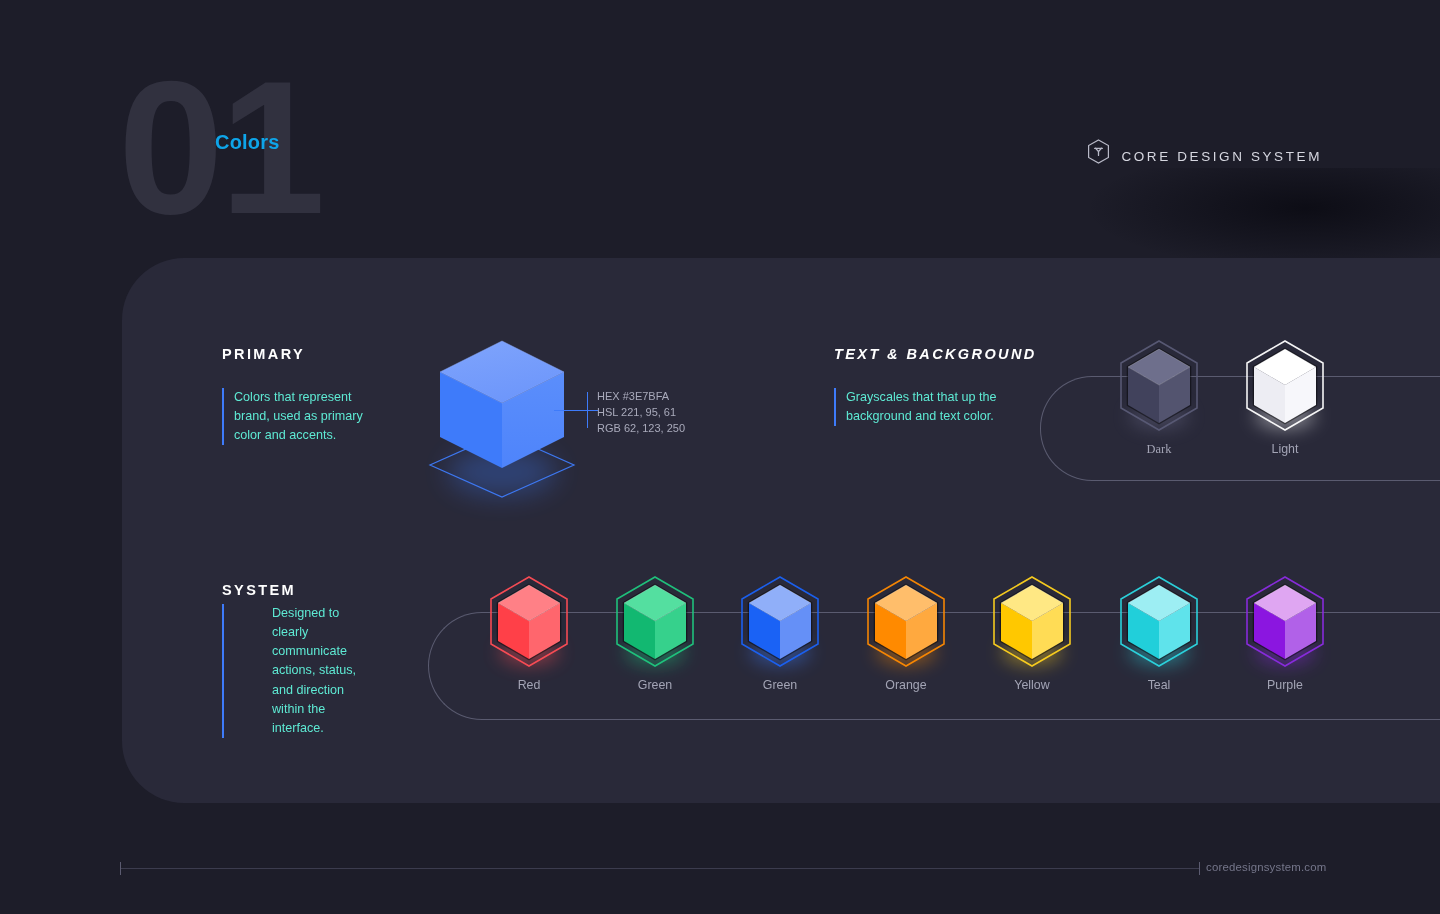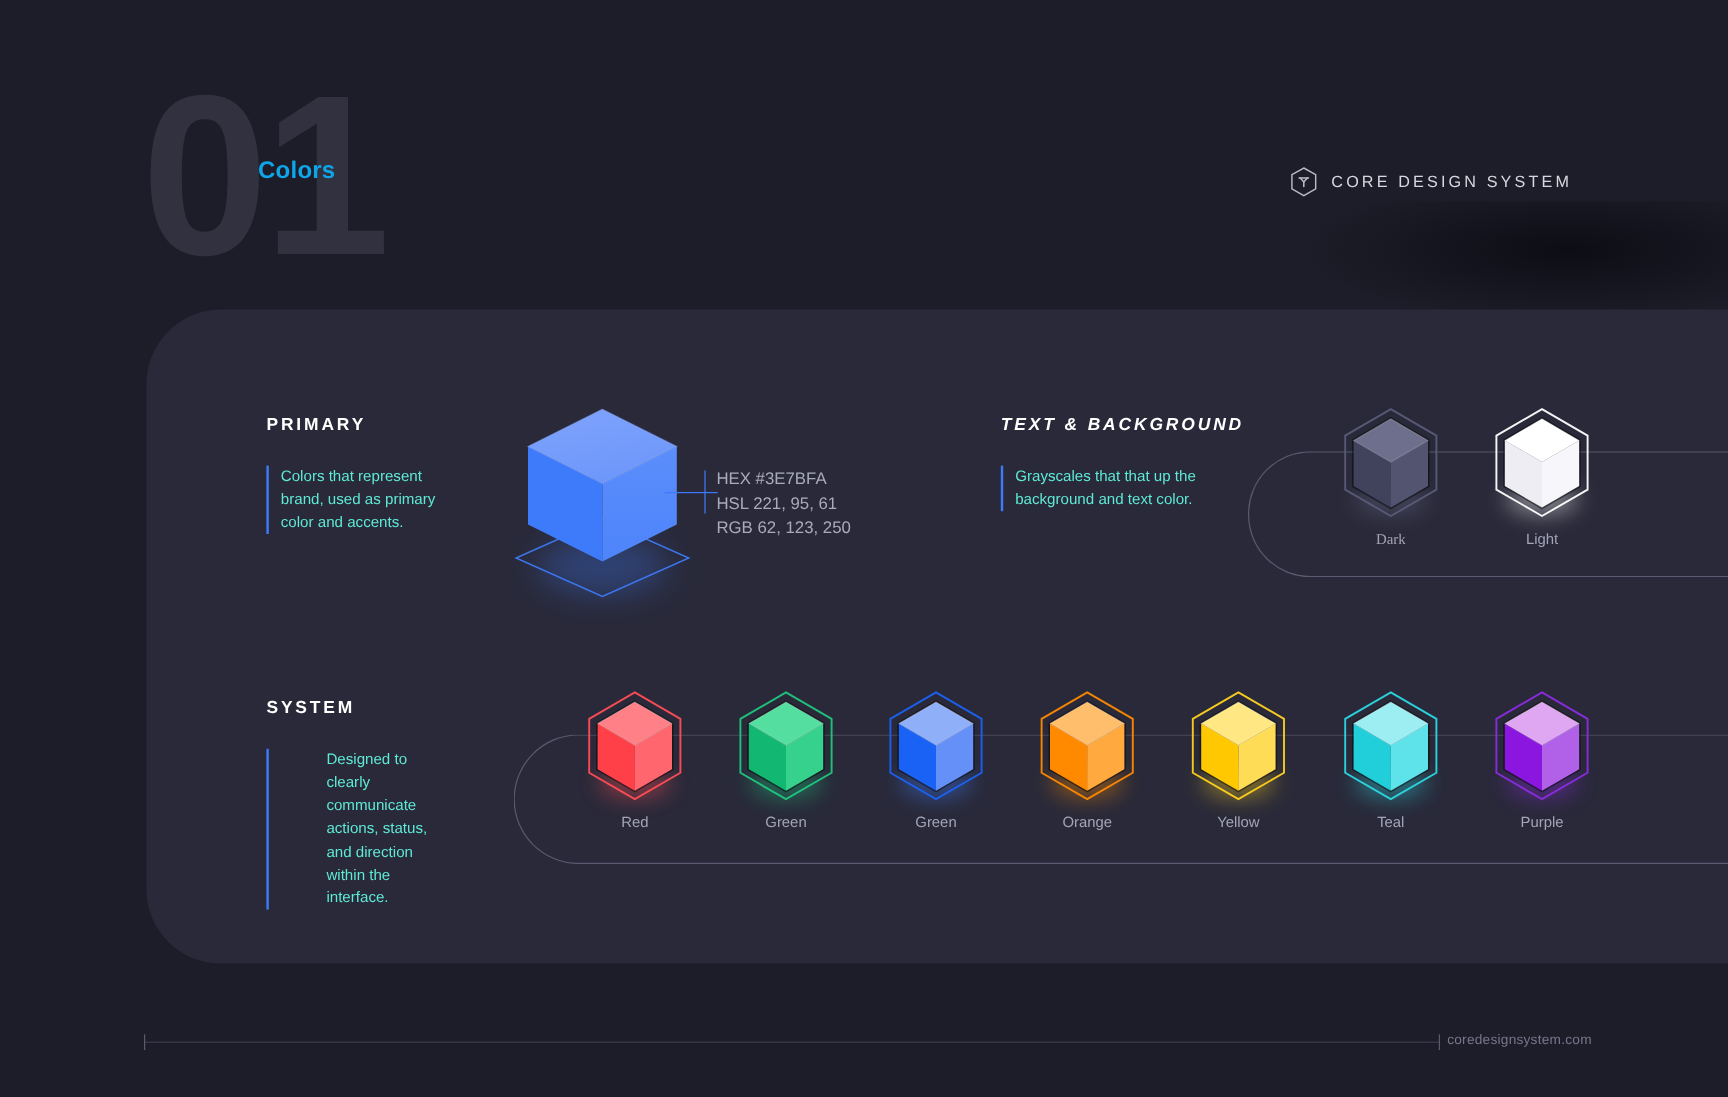--- a/index.html
+++ b/index.html
@@ -20,22 +20,22 @@
   .ghost-num{
     position:absolute; left:118px; top:52px;
     font-size:190px; font-weight:700; letter-spacing:-4px;
     color:#31313f; line-height:1; user-select:none;
   }
   .page-title{
     position:absolute; left:215px; top:131px;
     font-size:20px; font-weight:700; color:#0ea5e9; letter-spacing:.2px;
   }
   .brand{
-    position:absolute; right:130px; top:139px;
-    display:flex; align-items:center; gap:11px;
+    position:absolute; right:118px; top:139px;
+    display:flex; align-items:flex-end; gap:11px;
   }
   .brand-label{
     font-size:13.5px; letter-spacing:2.6px; color:#d6d7e0; font-weight:400;
   }
 
   
   .panel{
     position:absolute; left:122px; top:258px; width:1400px; height:545px;
     background:#292939;
     border-top-left-radius:62px; border-bottom-left-radius:62px;
@@ -47,21 +47,21 @@
   }
   .sec-desc{
     position:absolute; font-size:12.6px; line-height:1.52; color:#5eead4;
     border-left:2px solid #3e7bfa; padding-left:10px; width:150px;
   }
 
   
   .primary-wrap{ position:absolute; left:424px; top:332px; width:160px; height:175px; }
   .meta{
     position:absolute; left:597px; top:388px;
-    font-size:14px; line-height:1.47; color:#a9aabb;
+    font-size:11px; line-height:1.47; color:#a9aabb;
     white-space:pre-line;
   }
   .meta-line{
     position:absolute; left:554px; top:410px; width:44px; height:1px; background:#3e7bfa;
   }
   .meta-tick{
     position:absolute; left:587px; top:392px; width:1px; height:36px; background:#3e7bfa;
   }
 
   
@@ -193,21 +193,21 @@
     <path d="M17 29 48 47 48 85 17 67Z" fill="#EDEDF3"></path>
     <path d="M79 29 79 67 48 85 48 47Z" fill="#F7F7FB"></path>
     <path d="M48 11 79 29 48 47 17 29Z" fill="none" stroke="rgba(255,255,255,.22)" stroke-width="1"></path>
   </svg>
         </div>
         <div class="label">Light</div>
       </div>
     </div>
 
   <div class="sec-title" style="left:222px; top:582px;">SYSTEM</div>
-  <div class="sec-desc" style="left:222px; top:624px; width:152px;padding-left:48px;">Designed to clearly communicate actions, status, and direction within the interface.</div>
+  <div class="sec-desc" style="left:222px; top:604px; width:152px;padding-left:48px;">Designed to clearly communicate actions, status, and direction within the interface.</div>
   <div class="track track-sys"></div>
   <div id="sys-swatches">
       <div class="swatch" style="left: 481px; top: 574px; text-align: center;">
         <div class="cubebox">
   <svg width="96" height="96" viewBox="0 0 96 96">
     <defs>
       <filter id="fg2" x="-90%" y="-90%" width="280%" height="280%">
         <feGaussianBlur stdDeviation="9"></feGaussianBlur>
       </filter>
     </defs>

